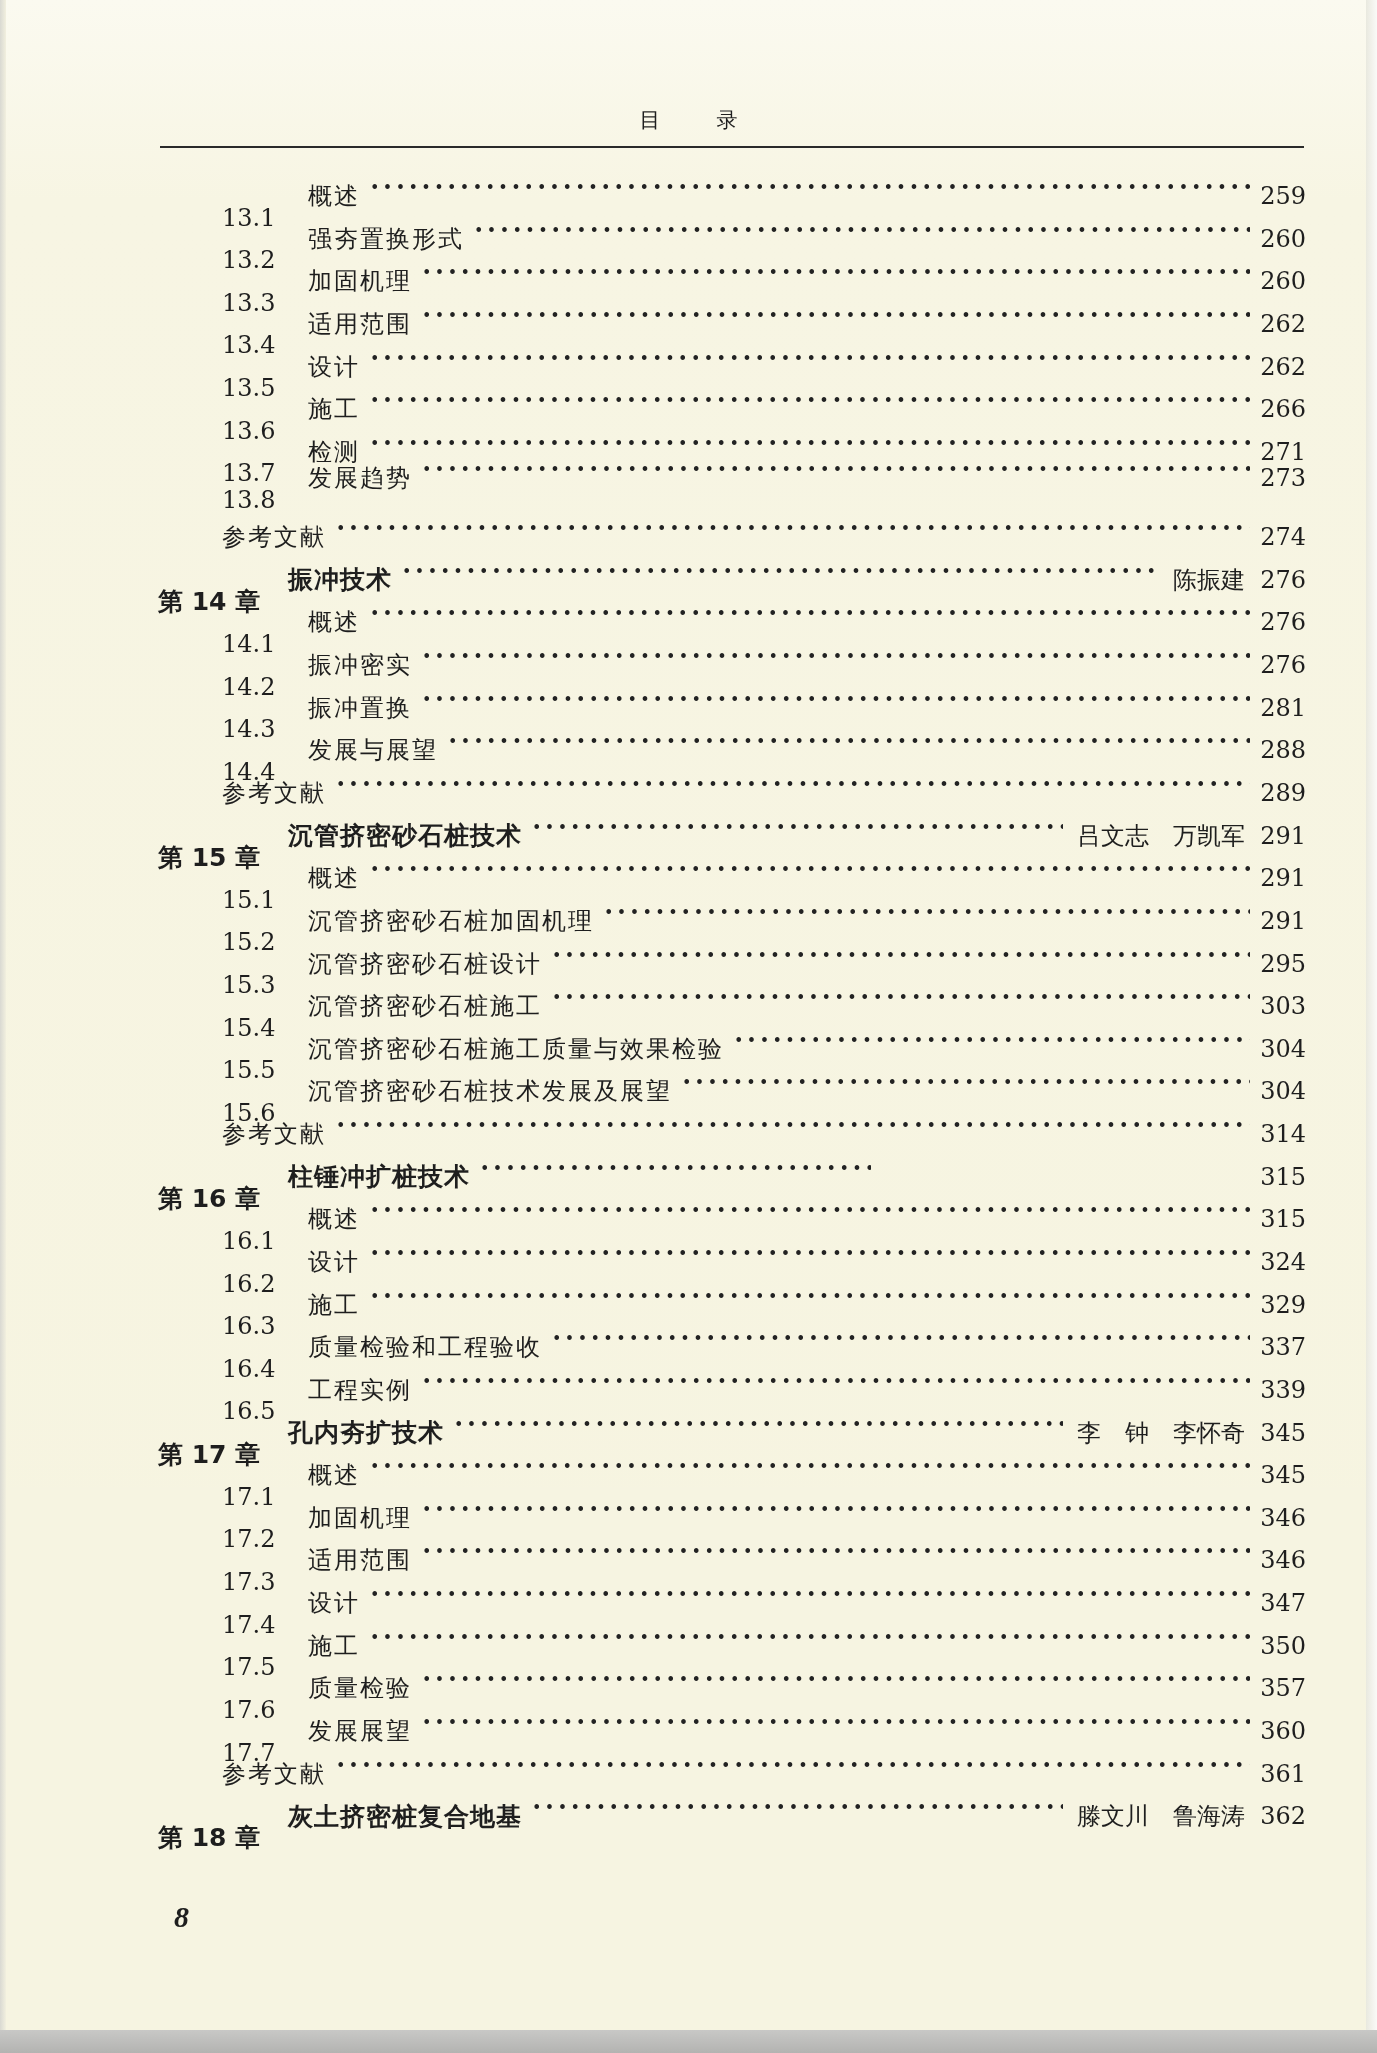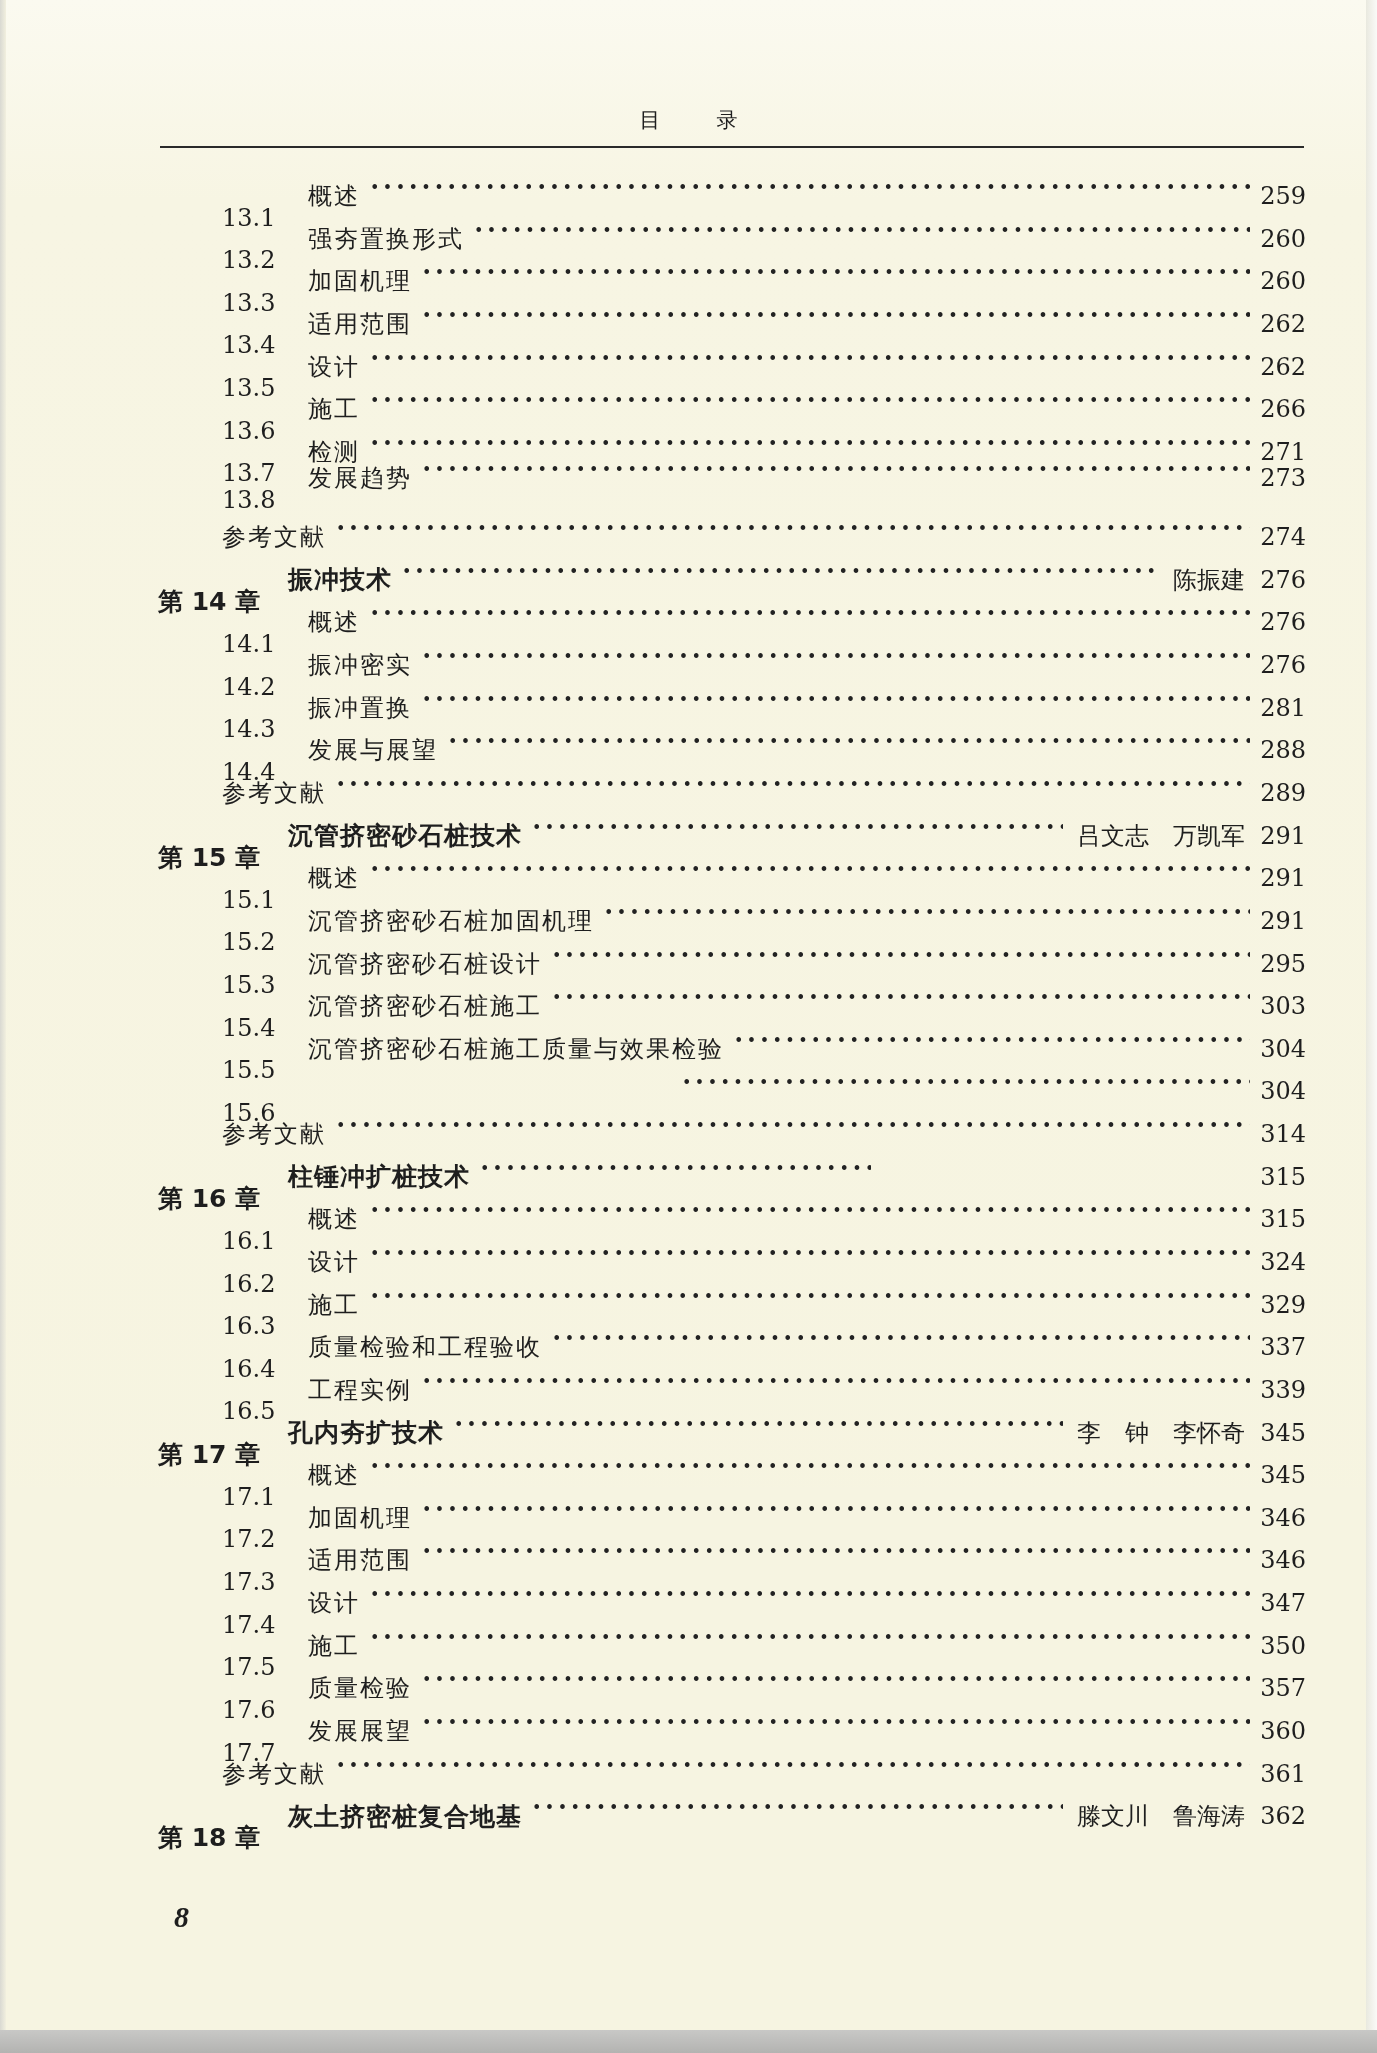--- a/index.html
+++ b/index.html
@@ -197,20 +197,21 @@
         <span class="page-no">303</span>
       </div>
       <div class="row sec" style="top: 852.8px;">
         <span class="num">15.5</span>
         <span class="title">沉管挤密砂石桩施工质量与效果检验</span>
         <span class="leader" style="left: 734px; width: 516px; top: -12px;">••••••••••••••••••••••••••••••••••••••••••••••••••••••••••••••••••••••••••••••••••••••••••••••••••••••••••••••••••••••••</span>
         <span class="page-no">304</span>
       </div>
       <div class="row sec" style="top: 895.44px;">
         <span class="num">15.6</span>
+        <span class="title">沉管挤密砂石桩技术发展及展望</span>
         <span class="leader" style="left: 682px; width: 568px; top: -12px;">••••••••••••••••••••••••••••••••••••••••••••••••••••••••••••••••••••••••••••••••••••••••••••••••••••••••••••••••••••••••</span>
         <span class="page-no">304</span>
       </div>
       <div class="row ref" style="top: 938.08px;">
         <span class="title">参考文献</span>
         <span class="leader" style="left: 336px; width: 914px; top: -12px;">••••••••••••••••••••••••••••••••••••••••••••••••••••••••••••••••••••••••••••••••••••••••••••••••••••••••••••••••••••••••</span>
         <span class="page-no">314</span>
       </div>
       <div class="row chap" style="top: 980.72px;">
         <span class="num">第 16 章</span>

